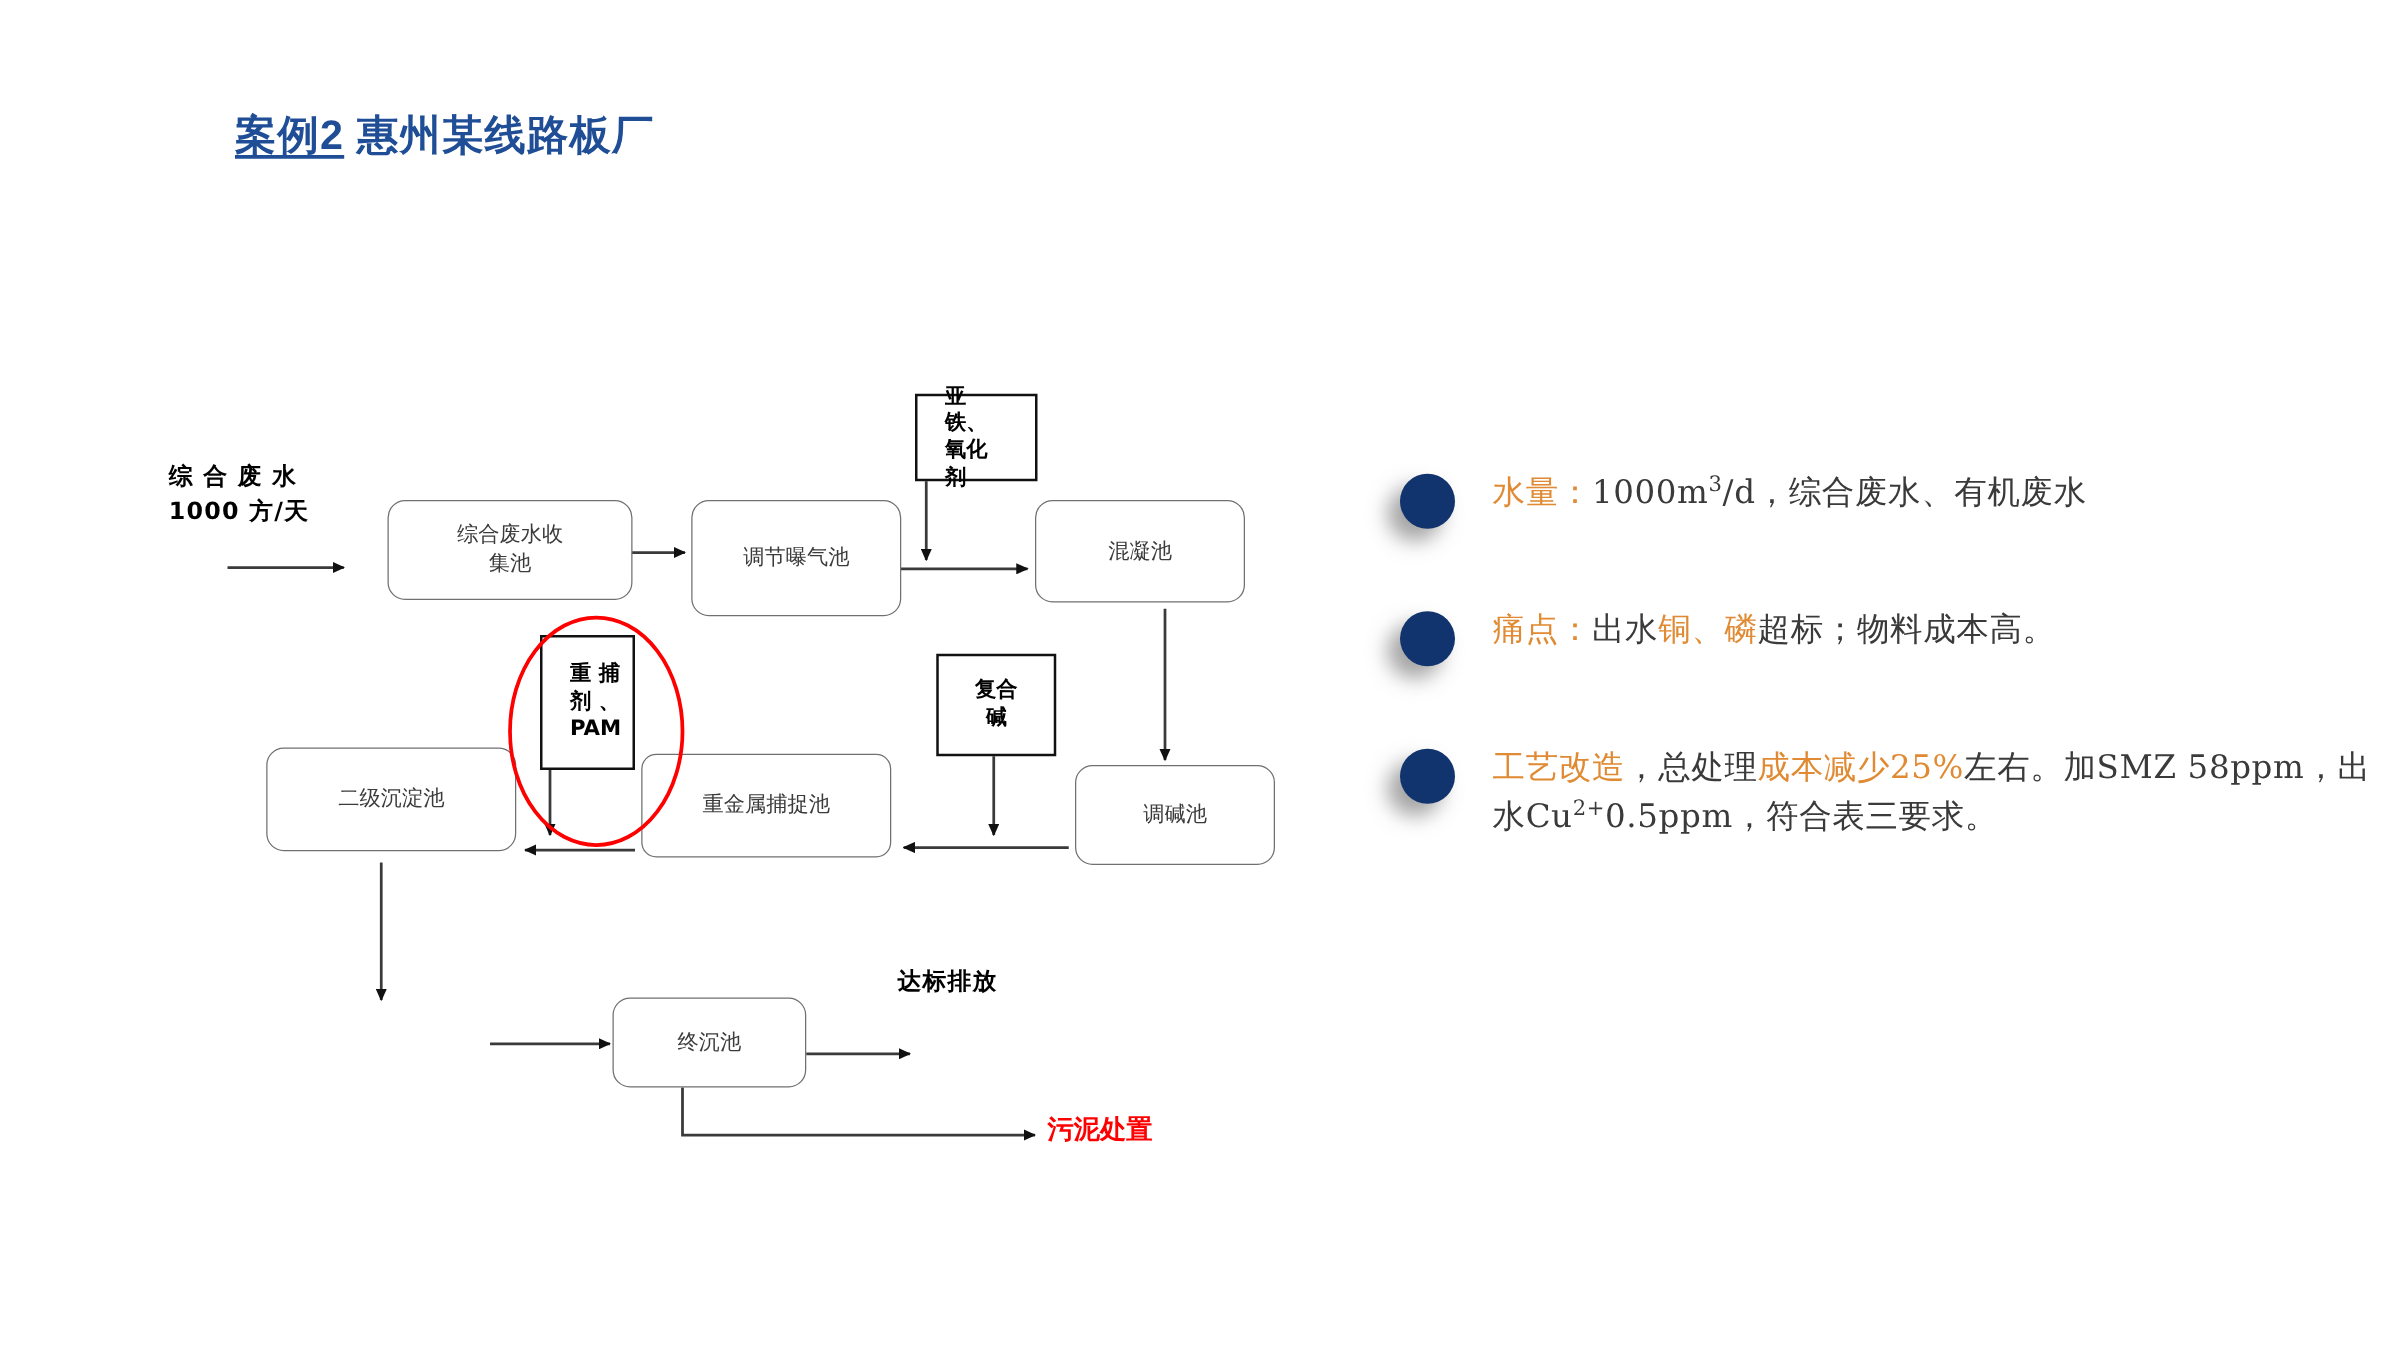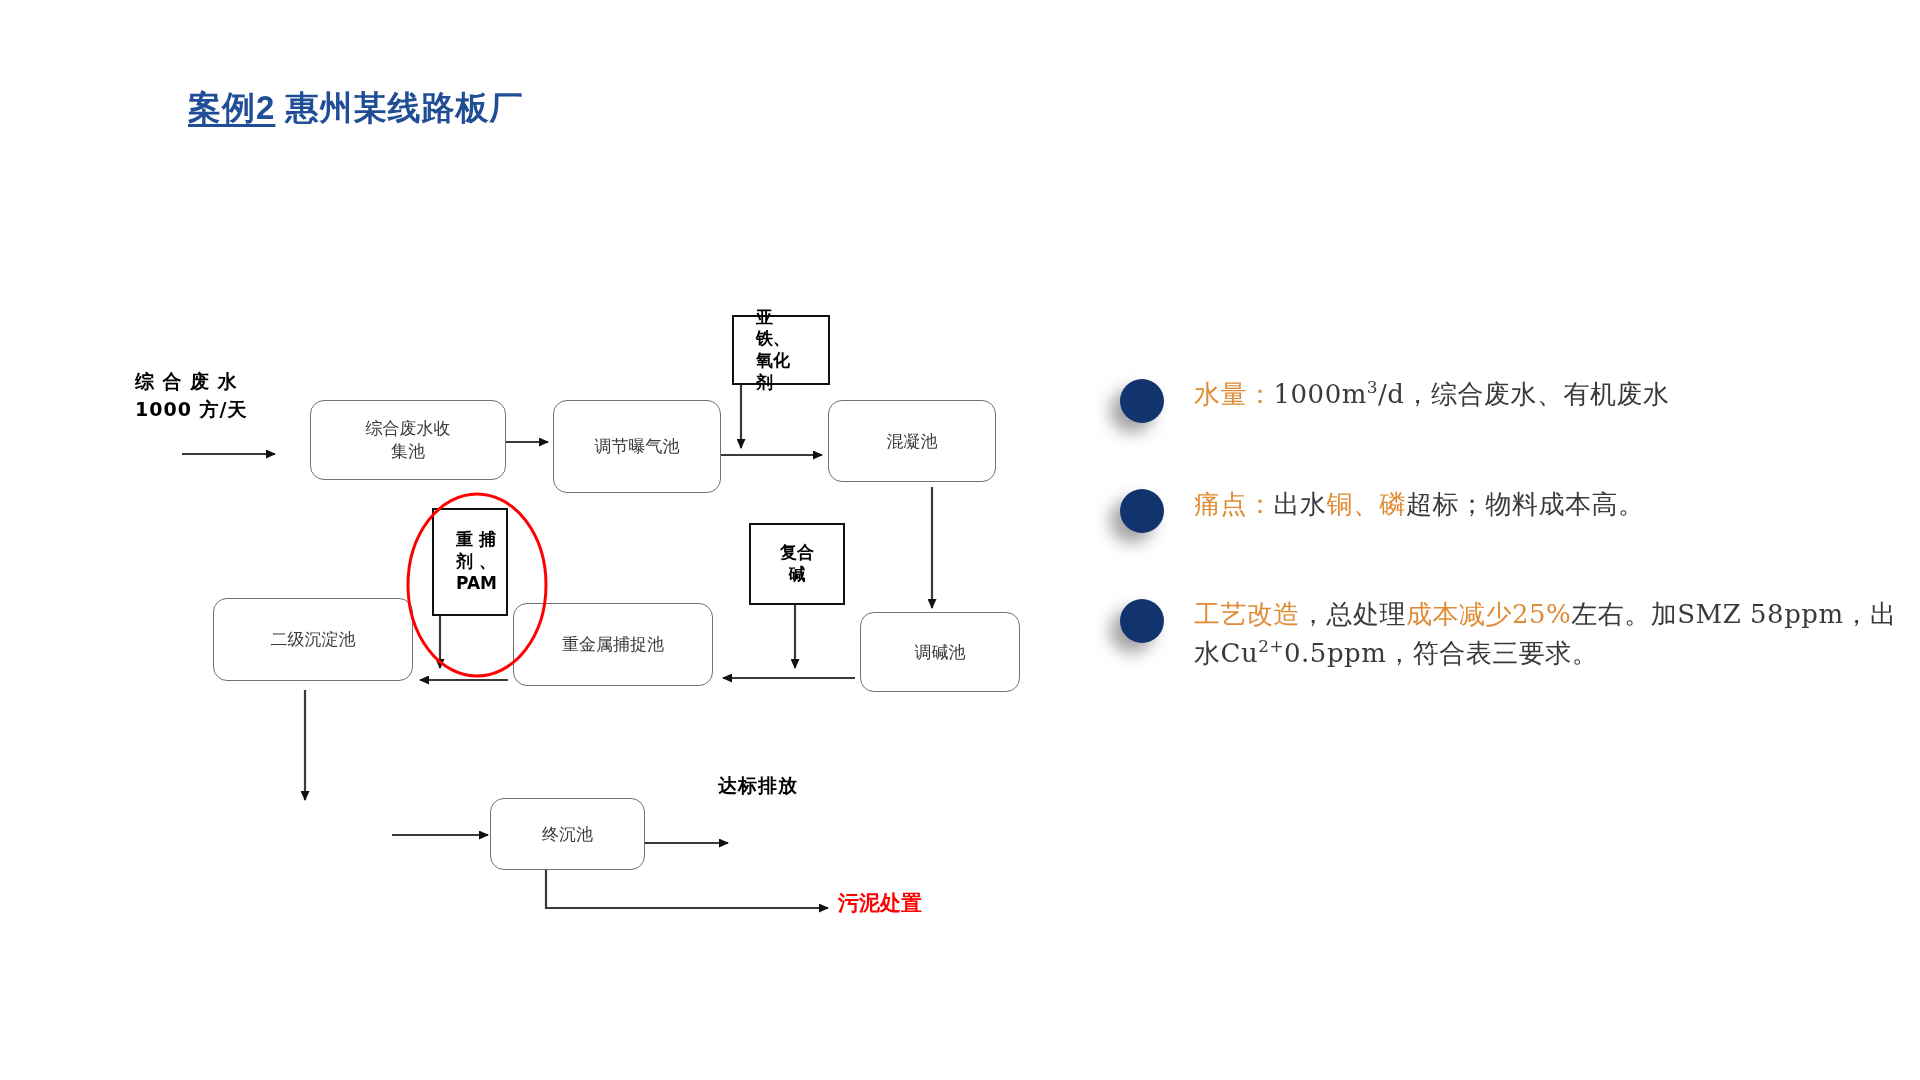--- a/index.html
+++ b/index.html
@@ -167,21 +167,21 @@
   </div>
 
   <div class="node" style="left:828px; top:400px; width:168px; height:82px;">
     <span>混凝池</span>
   </div>
 
   <div class="node" style="left:860px; top:612px; width:160px; height:80px;">
     <span>调碱池</span>
   </div>
 
-  <div class="node" style="left:513px; top:603px; width:200px; height:83px;">
+  <div class="node" style="left:513px; top:603px; width:200px; height:83px;border-radius:12px;">
     <span>重金属捕捉池</span>
   </div>
 
   <div class="node" style="left:213px; top:598px; width:200px; height:83px;">
     <span>二级沉淀池</span>
   </div>
 
 
   <div class="node" style="left:490px; top:798px; width:155px; height:72px;">
     <span>终沉池</span>

